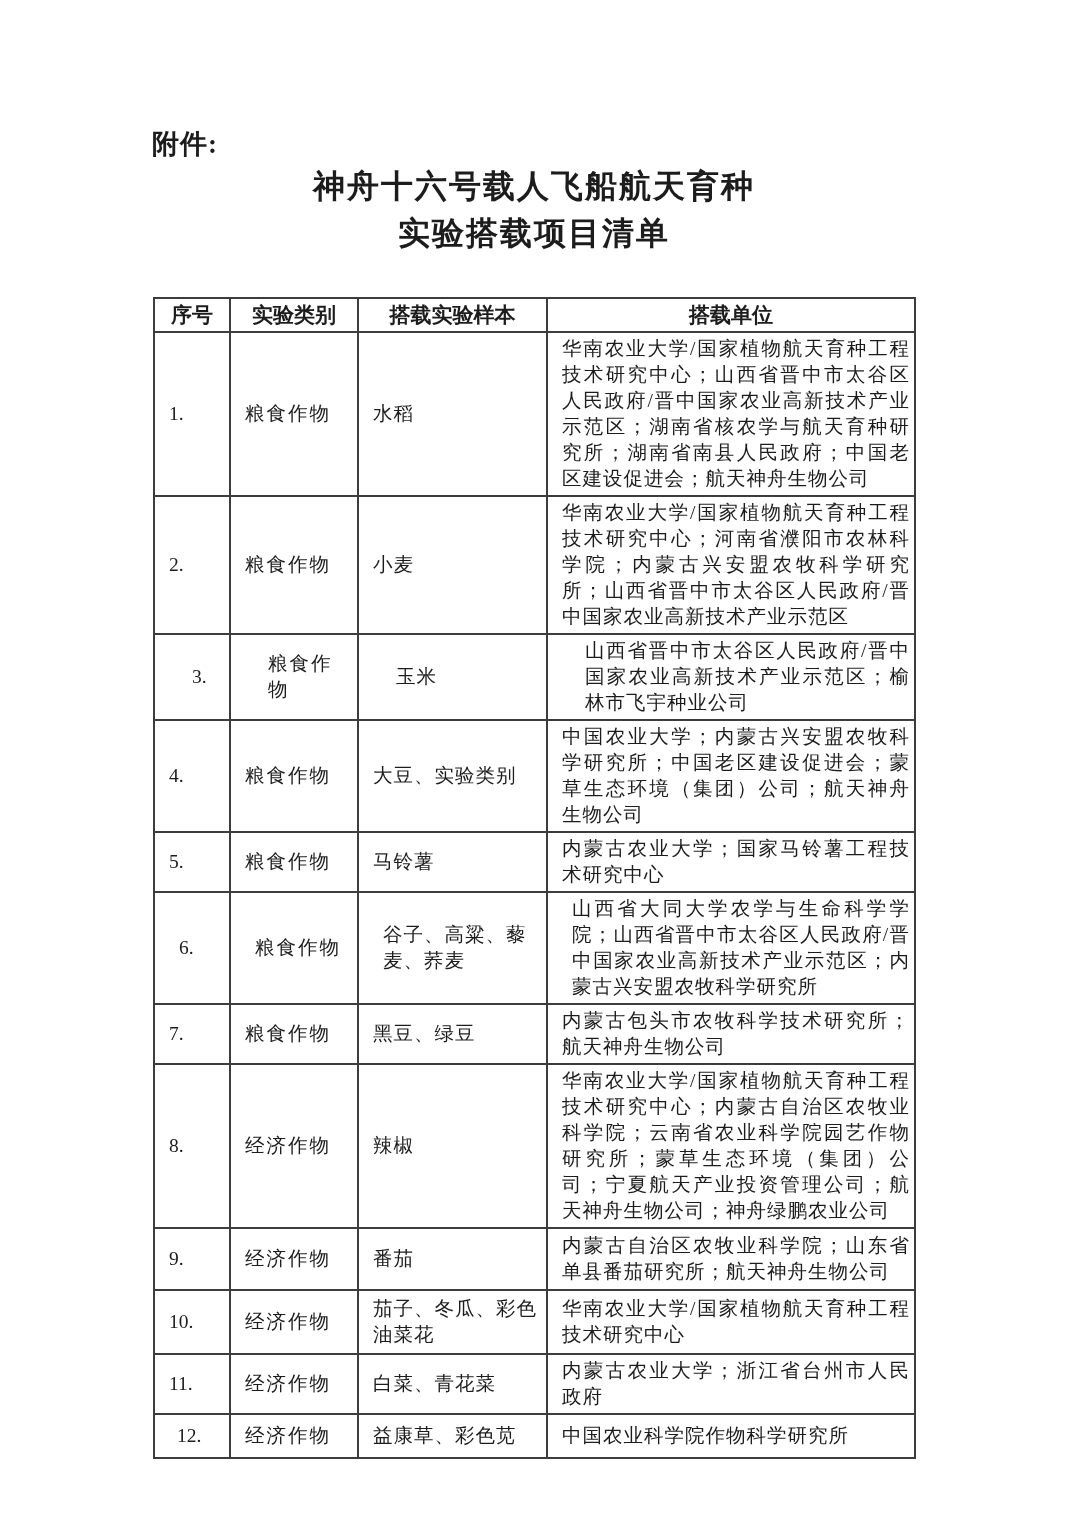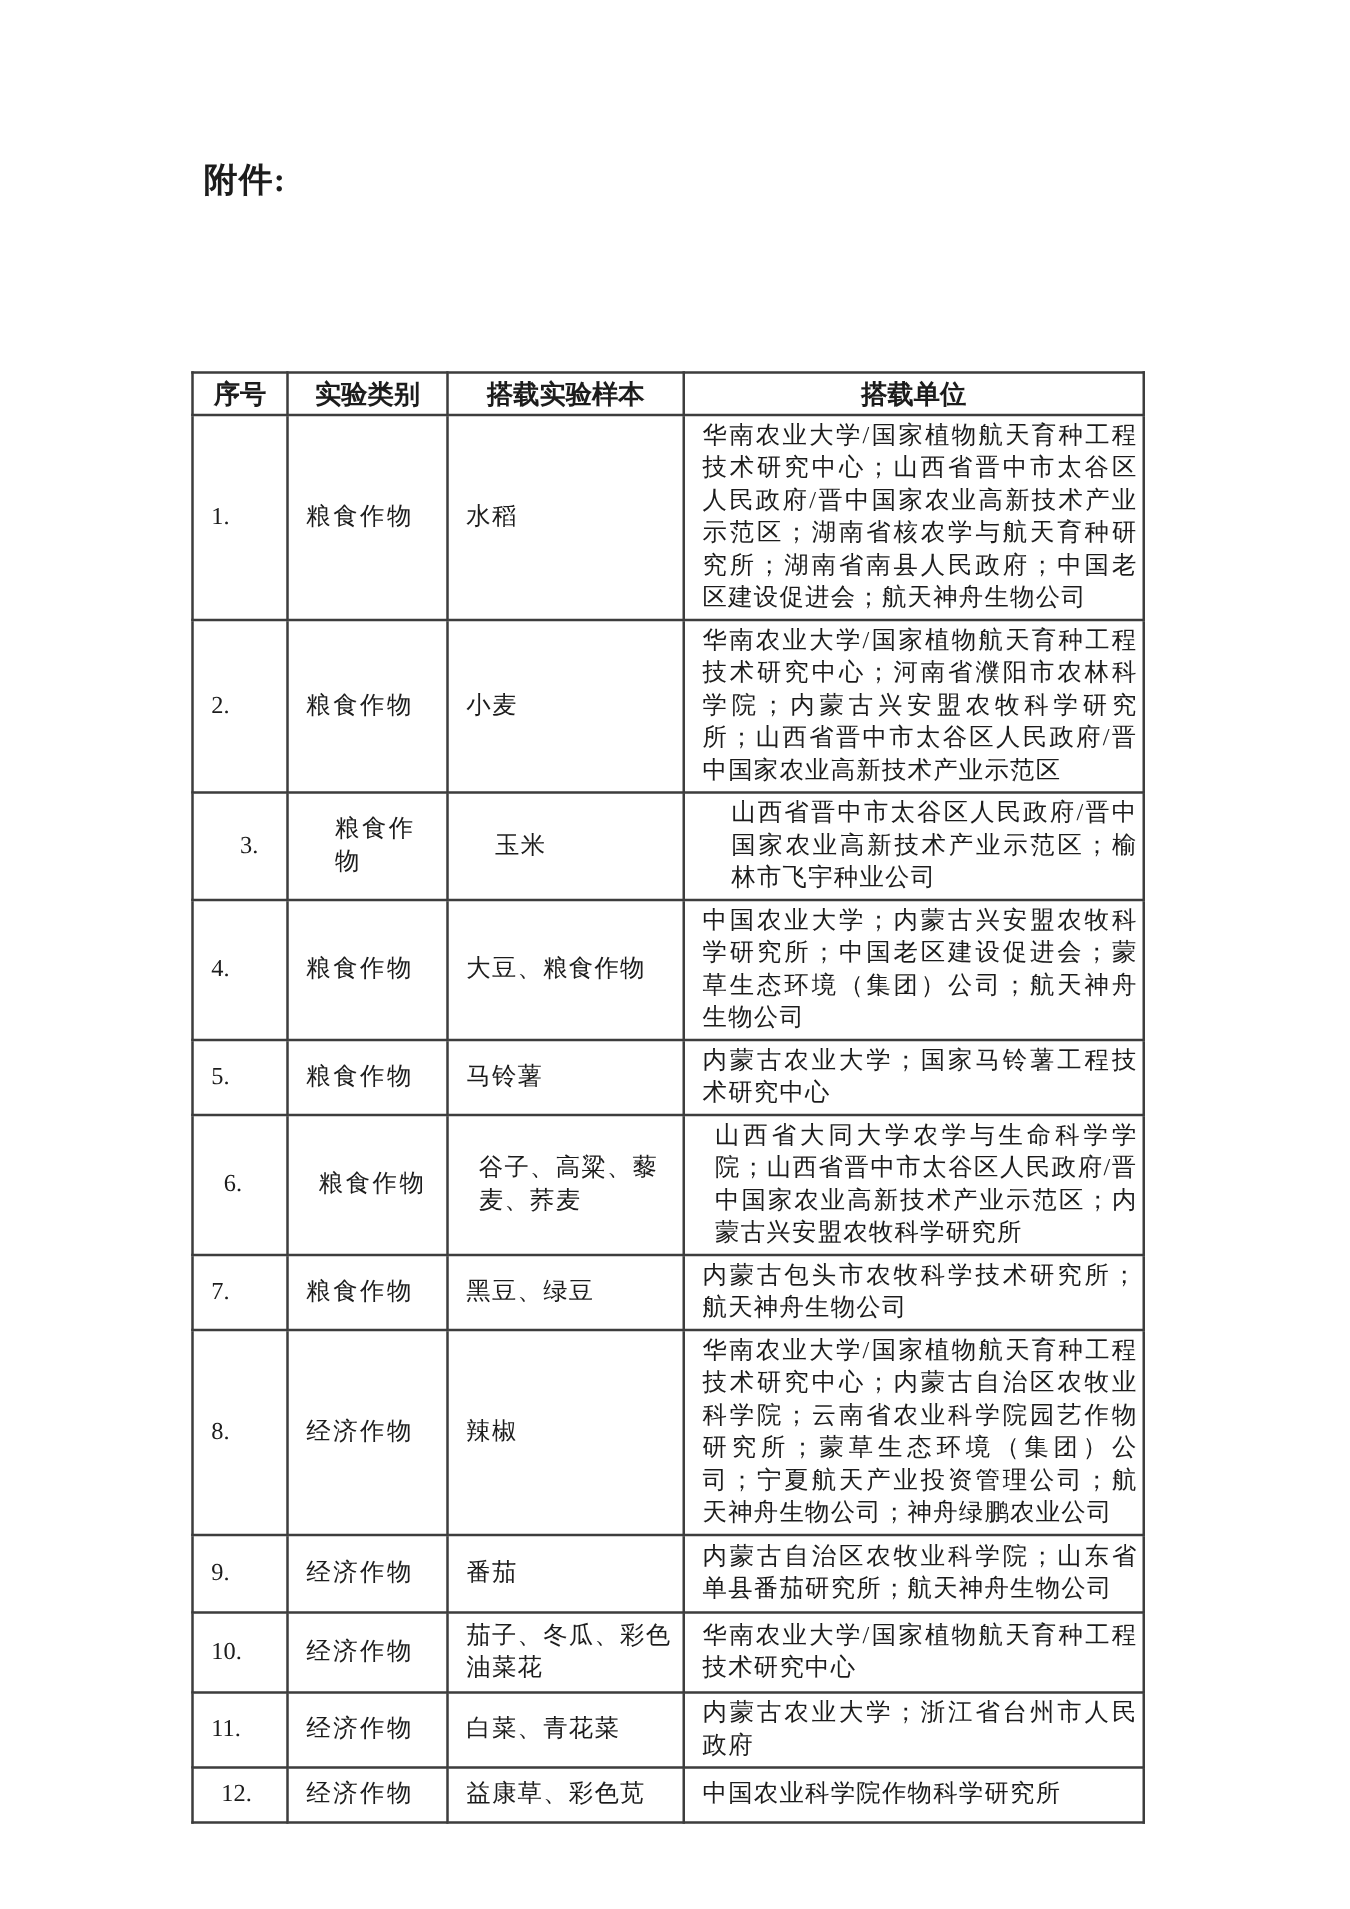--- a/index.html
+++ b/index.html
@@ -11,21 +11,21 @@
     position: relative;
     width: 1080px;
     height: 1527px;
     background: var(--bg, #ffffff);
     color: var(--text, #1c1c1c);
     font-family: "Liberation Serif", serif;
     overflow: hidden;
   }
   .attachment {
     position: absolute;
-    left: 163px;
+    left: 152px;
     top: 126px;
     font-family: Liberation Serif, serif;
     font-weight: bold;
     font-size: 27px;
     letter-spacing: 1px;
   }
   .doc-title {
     position: absolute;
     top: 163px;
     left: 0;
@@ -97,20 +97,24 @@
   tbody tr:nth-child(12) td { height: 44px; }
   tbody tr:nth-child(12) td.col-no { padding-left: 22px; }
 </style>
 </head>
 <body>
 
 <div class="page" style="--text: #1c1c1c; --border: #3d3d3d; --bg: #ffffff;">
 
   <div class="attachment">附件:</div>
 
+  <h1 class="doc-title">
+    <span class="title-line">神舟十六号载人飞船航天育种</span>
+    <span class="title-line">实验搭载项目清单</span>
+  </h1>
 
   <table class="payload">
     <colgroup>
       <col class="c1">
         <col class="c2">
         <col class="c3">
         <col class="c4">
     </colgroup>
     <thead>
       <tr>
@@ -138,21 +142,21 @@
   <tr>
     <td class="col-no">3.</td>
     <td class="col-cat">粮食作物</td>
     <td class="col-sample">玉米</td>
     <td class="col-units">山西省晋中市太谷区人民政府/晋中国家农业高新技术产业示范区；榆林市飞宇种业公司</td>
   </tr>
 
   <tr>
     <td class="col-no">4.</td>
     <td class="col-cat">粮食作物</td>
-    <td class="col-sample">大豆、粮食作物</td>
+    <td class="col-sample">大豆、实验类别</td>
     <td class="col-units">中国农业大学；内蒙古兴安盟农牧科学研究所；中国老区建设促进会；蒙草生态环境（集团）公司；航天神舟生物公司</td>
   </tr>
 
   <tr>
     <td class="col-no">5.</td>
     <td class="col-cat">粮食作物</td>
     <td class="col-sample">马铃薯</td>
     <td class="col-units">内蒙古农业大学；国家马铃薯工程技术研究中心</td>
   </tr>
 

